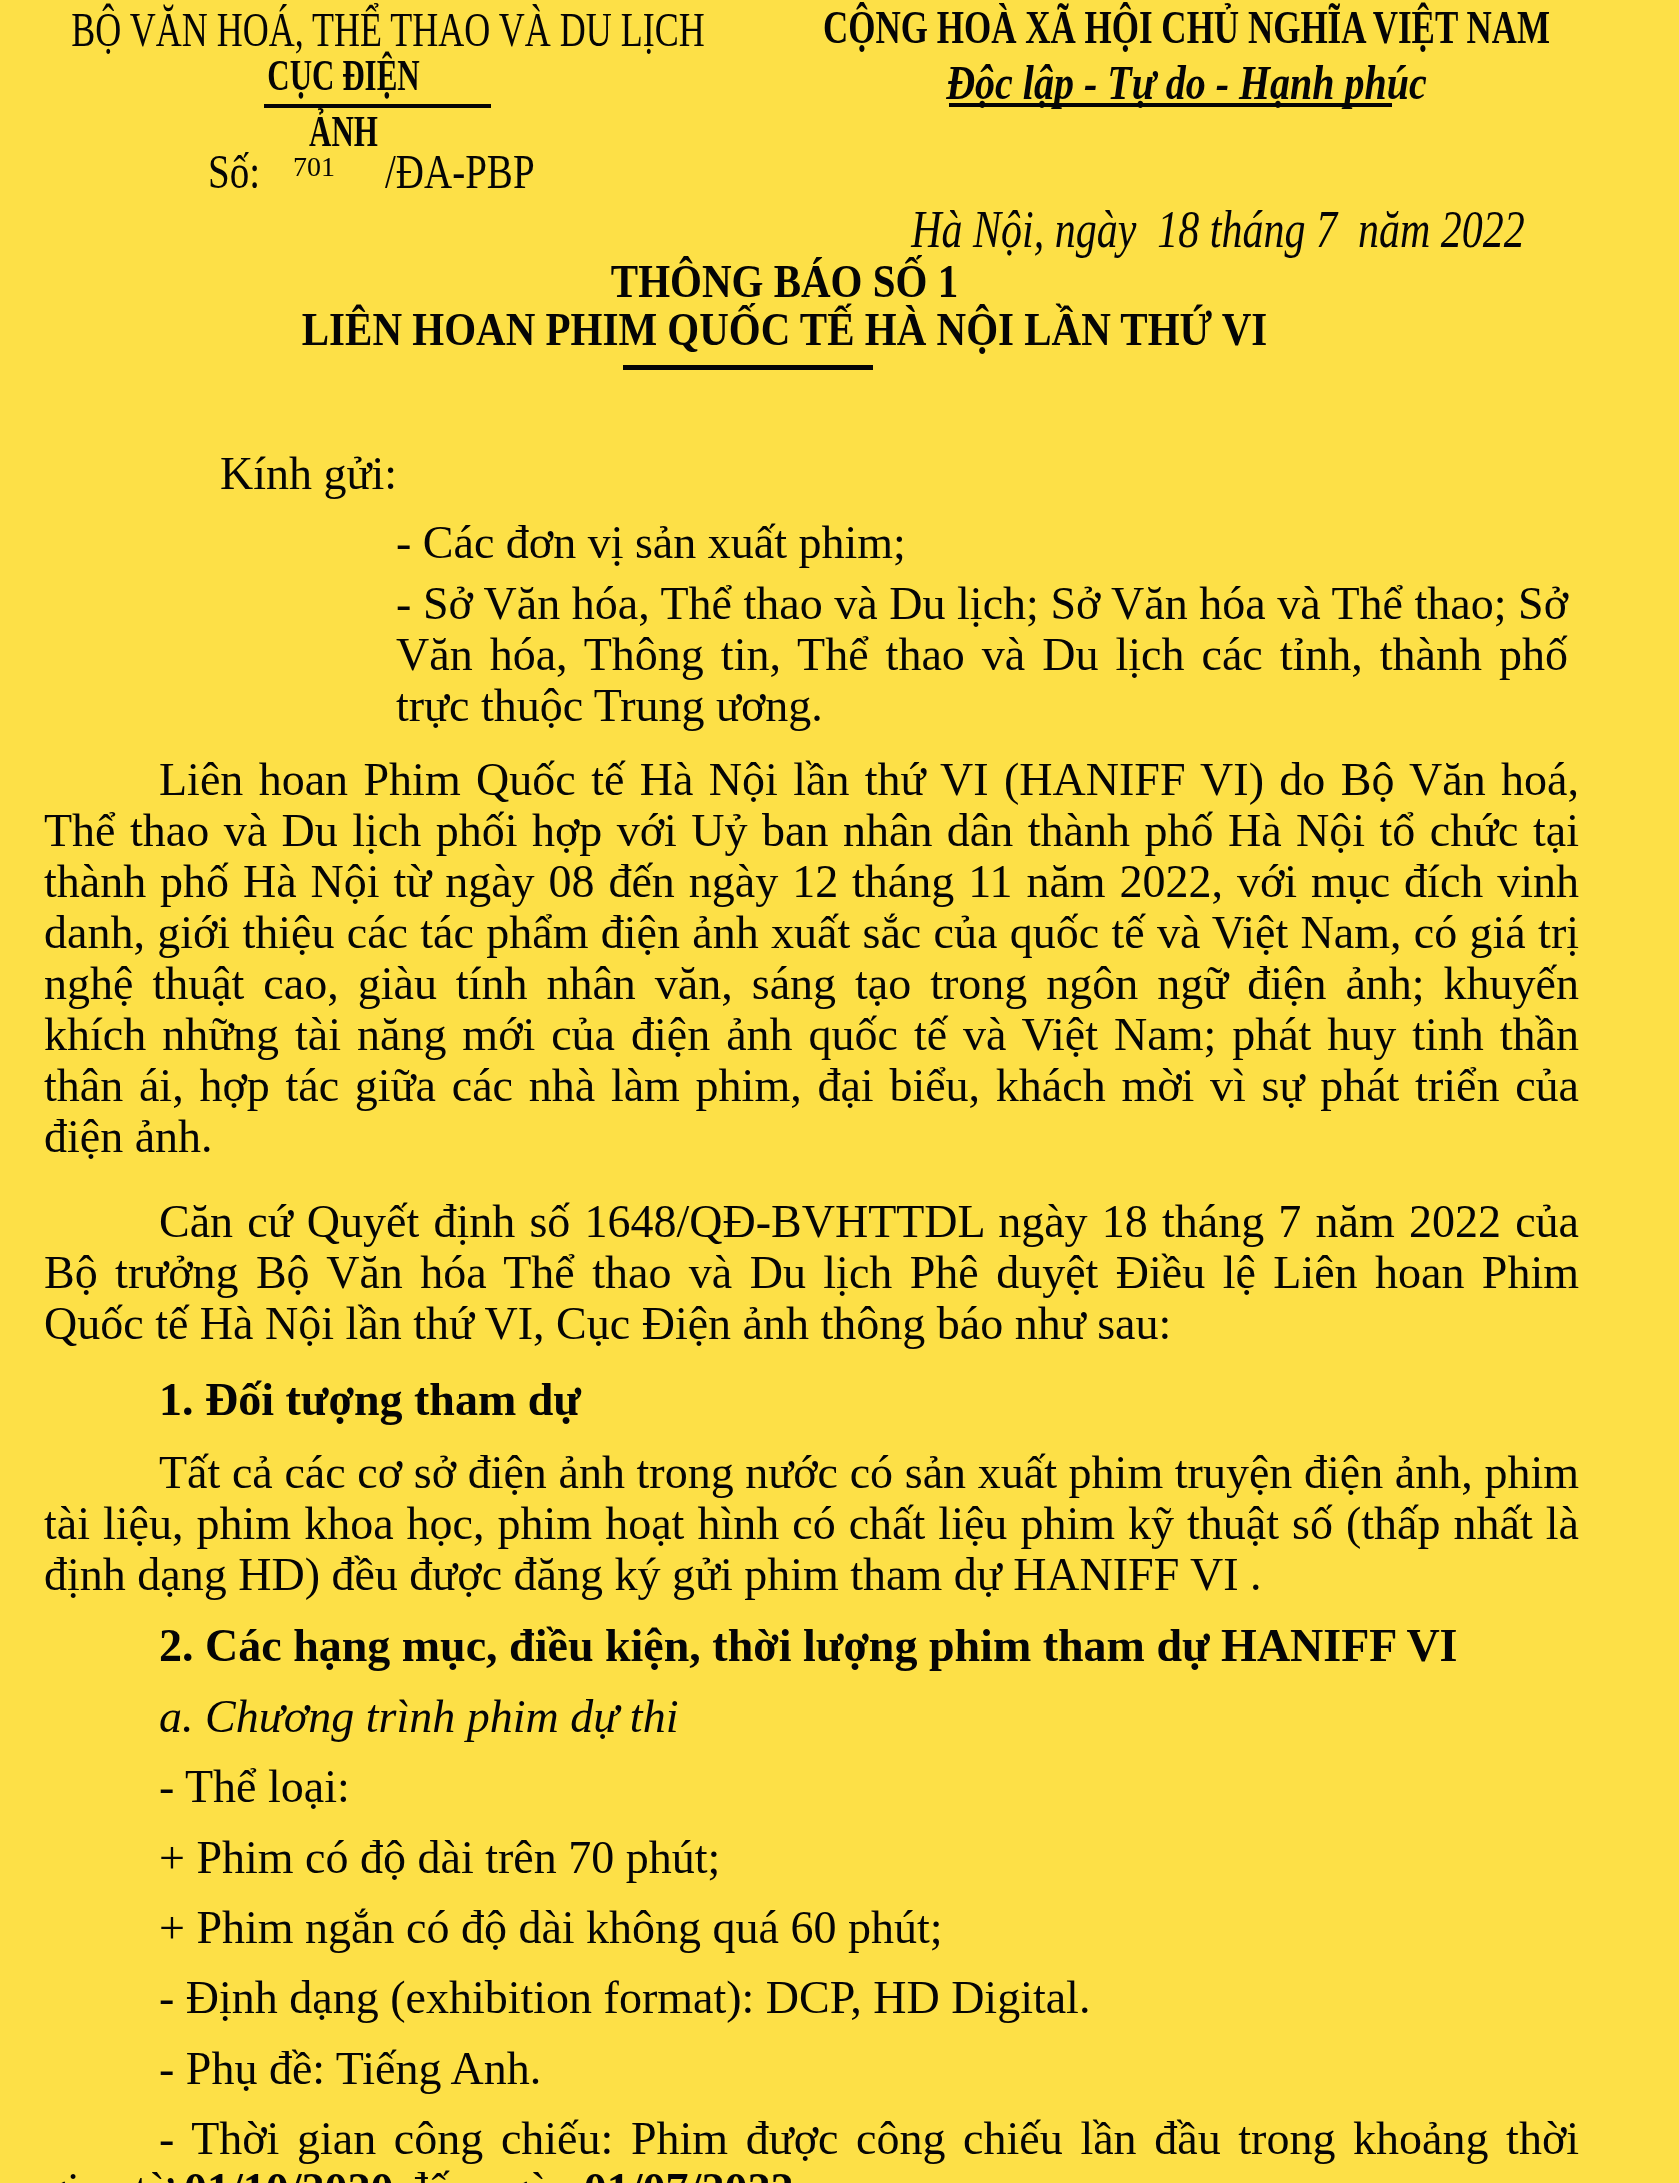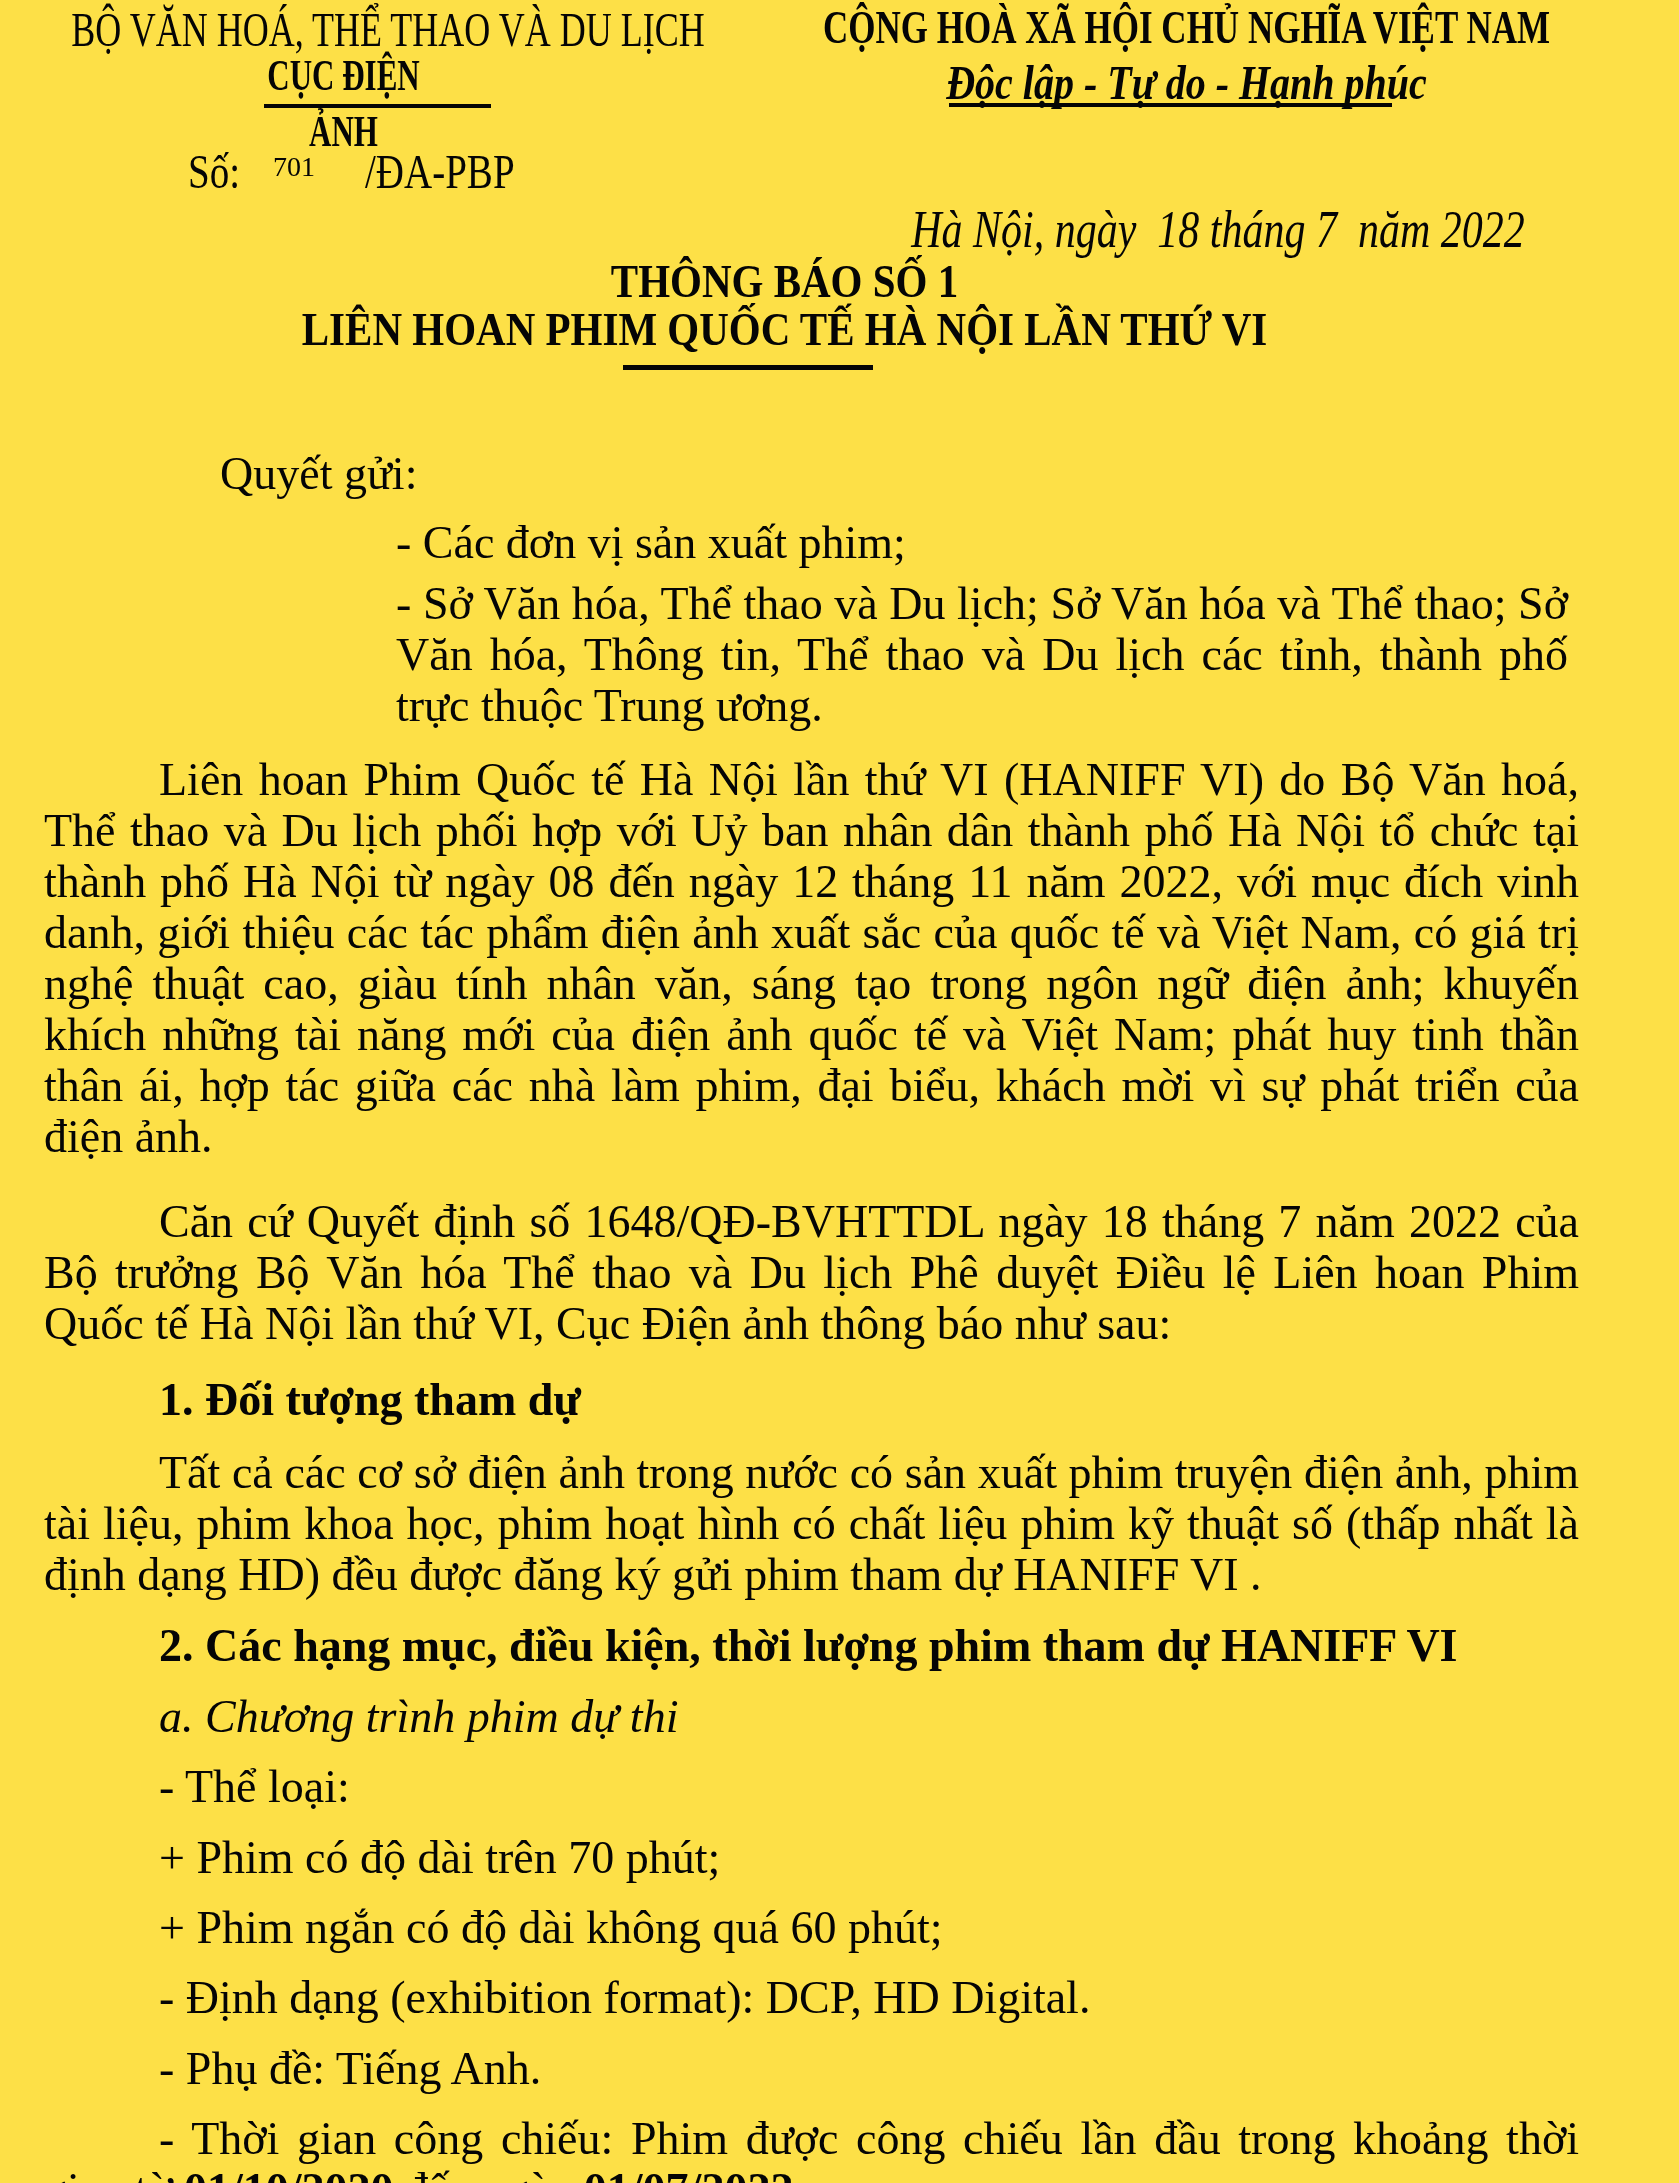--- a/index.html
+++ b/index.html
@@ -15,21 +15,21 @@
   .hl{position:absolute;text-align:center;}
   .stretch{display:inline-block;}
   .sy115{transform:scaleY(1.15);transform-origin:50% 20%;}
   .sy12 {transform:scaleY(1.20);transform-origin:50% 20%;}
   .sy125{transform:scaleY(1.25);transform-origin:50% 20%;}
   .sy135{transform:scaleY(1.35);transform-origin:50% 20%;}
   .sy14 {transform:scaleY(1.40);transform-origin:50% 20%;}
   .org-left{left:44px;top:3.1px;width:688px;font-size:36px;line-height:45px;}
   .dept{left:234px;top:54px;width:219px;font-size:31px;font-weight:bold;line-height:40px;}
   .dept-rule{position:absolute;left:264px;top:104px;width:227px;height:3.9px;background:#050505;}
-  .doc-no{position:absolute;left:188px;top:145px;font-size:39px;line-height:44px;white-space:nowrap;text-align:right;}
+  .doc-no{position:absolute;left:208px;top:145px;font-size:39px;line-height:44px;white-space:nowrap;text-align:right;}
   .doc-no .num{font-size:28px;vertical-align:4.7px;margin-left:33px;}
   .doc-no .suffix{margin-left:50px;}
   .org-right{left:786px;top:1.6px;width:801px;font-size:35px;font-weight:bold;line-height:44px;}
   .motto{left:786px;top:58px;width:801px;font-size:40px;font-weight:bold;line-height:45px;font-style:italic;}
   .motto-rule{position:absolute;left:949px;top:103px;width:443px;height:3.9px;background:#050505;}
   .dateline{left:786px;top:154px;width:801px;font-size:42px;font-style:italic;line-height:48px;white-space:pre;}
   
   .title-block{margin-top:37px;padding-right:110px;text-align:center;font-weight:bold;}
   .title-line{font-size:41px;line-height:48px;}
   .title-rule{width:250px;height:4.7px;background:#050505;margin:14px auto 0 auto;transform:translateX(-37px);}
@@ -86,21 +86,21 @@
       <span class="stretch sy115">THÔNG BÁO SỐ 1</span>
     </div>
     <div class="title-line">
       <span class="stretch sy115">LIÊN HOAN PHIM QUỐC TẾ HÀ NỘI LẦN THỨ VI</span>
     </div>
     <div class="title-rule"></div>
   </div>
 
   <div class="content">
 
-    <div class="salutation">Quyết gửi:</div>
+    <div class="salutation">Kính gửi:</div>
 
     <div class="recipients">
       <div class="recipient first">- Các đơn vị sản xuất phim;</div>
       <div class="recipient second">- Sở Văn hóa, Thể thao và Du lịch; Sở Văn hóa và Thể thao; Sở Văn hóa, Thông tin, Thể thao và Du lịch các tỉnh, thành phố trực thuộc Trung ương.</div>
     </div>
 
     <p class="body-par mt-p1">Liên hoan Phim Quốc tế Hà Nội lần thứ VI (HANIFF VI) do Bộ Văn hoá, Thể thao và Du lịch phối hợp với Uỷ ban nhân dân thành phố Hà Nội tổ chức tại thành phố Hà Nội từ ngày 08 đến ngày 12 tháng 11 năm 2022, với mục đích vinh danh, giới thiệu các tác phẩm điện ảnh xuất sắc của quốc tế và Việt Nam, có giá trị nghệ thuật cao, giàu tính nhân văn, sáng tạo trong ngôn ngữ điện ảnh; khuyến khích những tài năng mới của điện ảnh quốc tế và Việt Nam; phát huy tinh thần thân ái, hợp tác giữa các nhà làm phim, đại biểu, khách mời vì sự phát triển của điện ảnh.</p>
 
     <p class="body-par mt-p2">Căn cứ Quyết định số 1648/QĐ-BVHTTDL ngày 18 tháng 7 năm 2022 của Bộ trưởng Bộ Văn hóa Thể thao và Du lịch Phê duyệt Điều lệ Liên hoan Phim Quốc tế Hà Nội lần thứ VI, Cục Điện ảnh thông báo như sau:</p>
 

